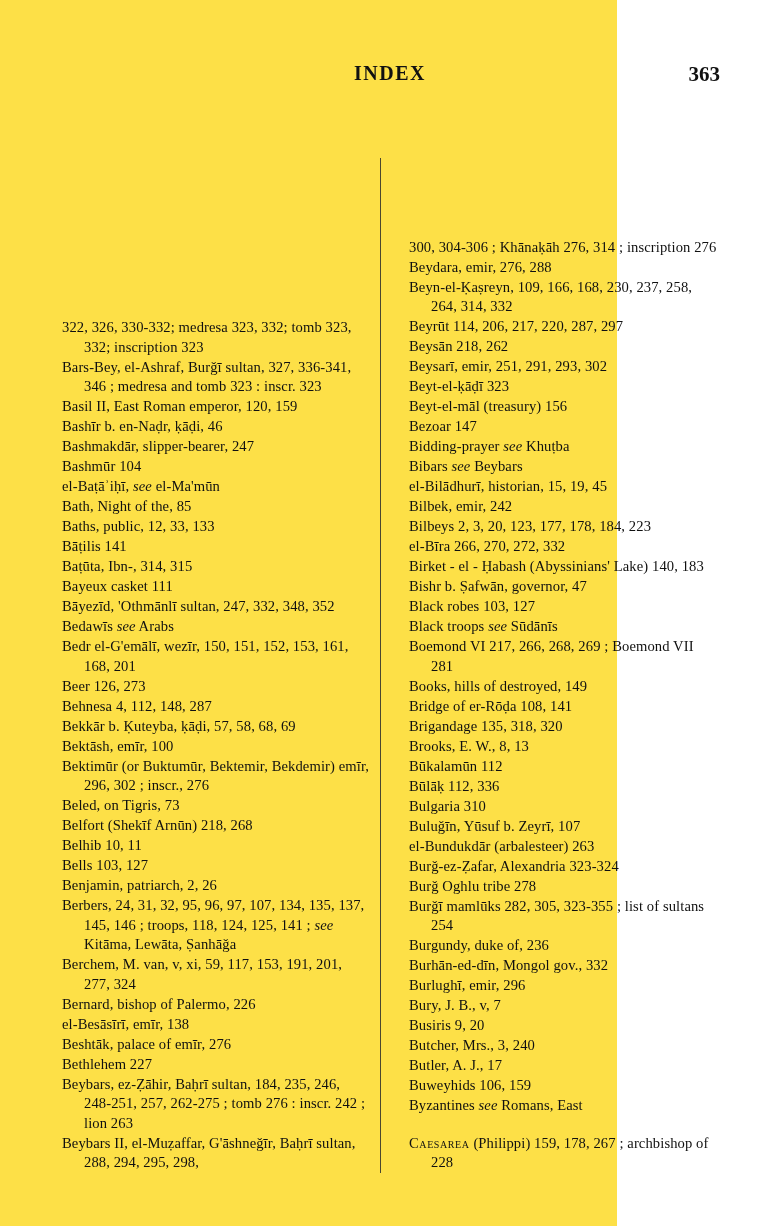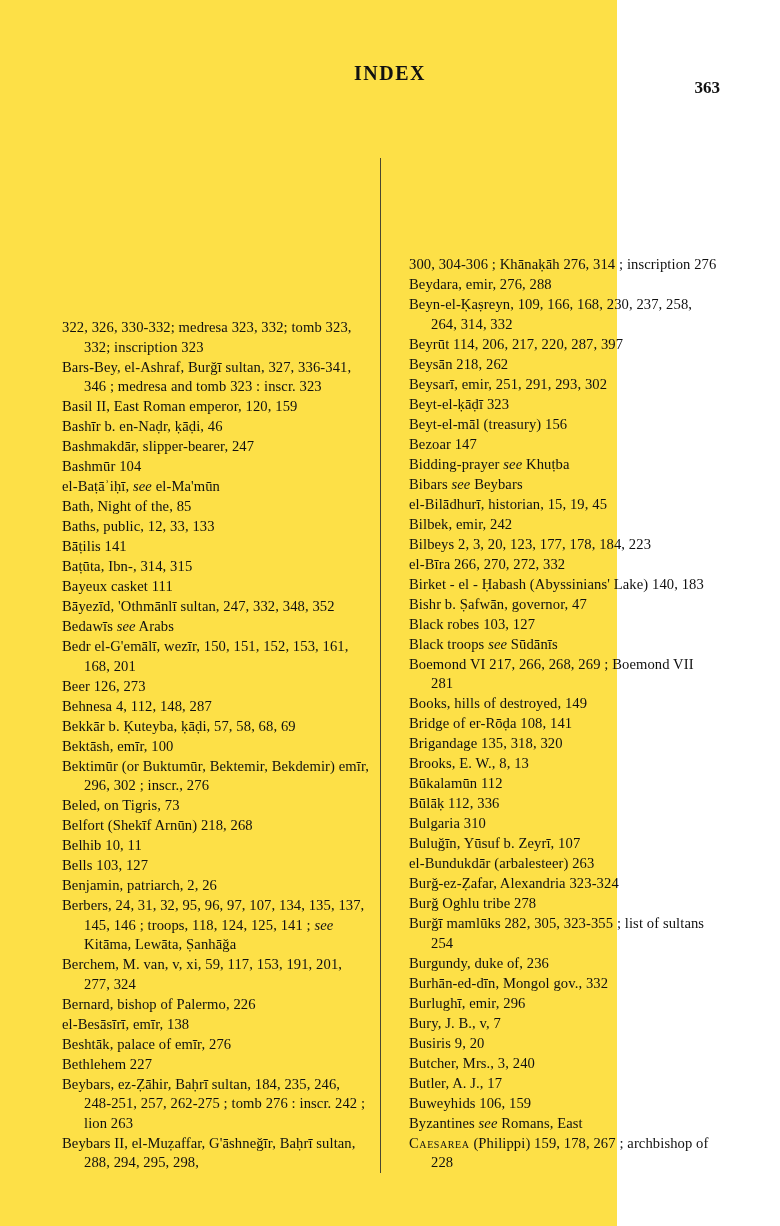--- a/index.html
+++ b/index.html
@@ -39,23 +39,22 @@
     font-size: 20px;
     letter-spacing: 1.5px;
     color: #111;
   }
   .header-folio {
     position: absolute;
     right: 60px;
     top: 0px;
     font-family: "Liberation Serif", serif;
     font-weight: bold;
-    font-size: 17px;
+    font-size: 21px;
     color: #111;
-    margin-top: 16px;
   }
   .columns {
     position: absolute;
     top: 113px;
     left: 62px;
     width: 660px;
     height: 1060px;
     display: flex;
     flex-direction: row;
     align-items: flex-end;
@@ -77,21 +76,21 @@
   .entry {
     margin: 0 0 0.5px 0;
     padding: 0;
     text-indent: 0;
     padding-left: 22px;
     text-indent: -22px;
     font-size: 14.6px;
     line-height: 19.5px;
     letter-spacing: 0.1px;
   }
-  .entry.gap { margin-top: 0; }
+  .entry.gap { margin-top: 18px; }
   .smallcaps {
     font-variant: small-caps;
     letter-spacing: 0.6px;
   }
   em { font-style: italic; }
 </style>
 </head>
 <body>
 
 <div class="page">
@@ -135,21 +134,21 @@
         <p class="entry">Beshtāk, palace of emīr, 276</p>
         <p class="entry">Bethlehem 227</p>
         <p class="entry">Beybars, ez-Ẓāhir, Baḥrī sultan, 184, 235, 246, 248-251, 257, 262-275 ; tomb 276 : inscr. 242 ; lion 263</p>
         <p class="entry">Beybars II, el-Muẓaffar, G'āshneǧīr, Baḥrī sultan, 288, 294, 295, 298,</p>
       </div>
     <div class="rule"></div>
     <div class="col right" id="col-right">
         <p class="entry">300, 304-306 ; Khānaḳāh 276, 314 ; inscription 276</p>
         <p class="entry">Beydara, emir, 276, 288</p>
         <p class="entry">Beyn-el-Ḳaṣreyn, 109, 166, 168, 230, 237, 258, 264, 314, 332</p>
-        <p class="entry">Beyrūt 114, 206, 217, 220, 287, 397</p>
+        <p class="entry">Beyrūt 114, 206, 217, 220, 287, 297</p>
         <p class="entry">Beysān 218, 262</p>
         <p class="entry">Beysarī, emir, 251, 291, 293, 302</p>
         <p class="entry">Beyt-el-ḳāḍī 323</p>
         <p class="entry">Beyt-el-māl (treasury) 156</p>
         <p class="entry">Bezoar 147</p>
         <p class="entry">Bidding-prayer <em>see</em> Khuṭba</p>
         <p class="entry">Bibars <em>see</em> Beybars</p>
         <p class="entry">el-Bilādhurī, historian, 15, 19, 45</p>
         <p class="entry">Bilbek, emir, 242</p>
         <p class="entry">Bilbeys 2, 3, 20, 123, 177, 178, 184, 223</p>

